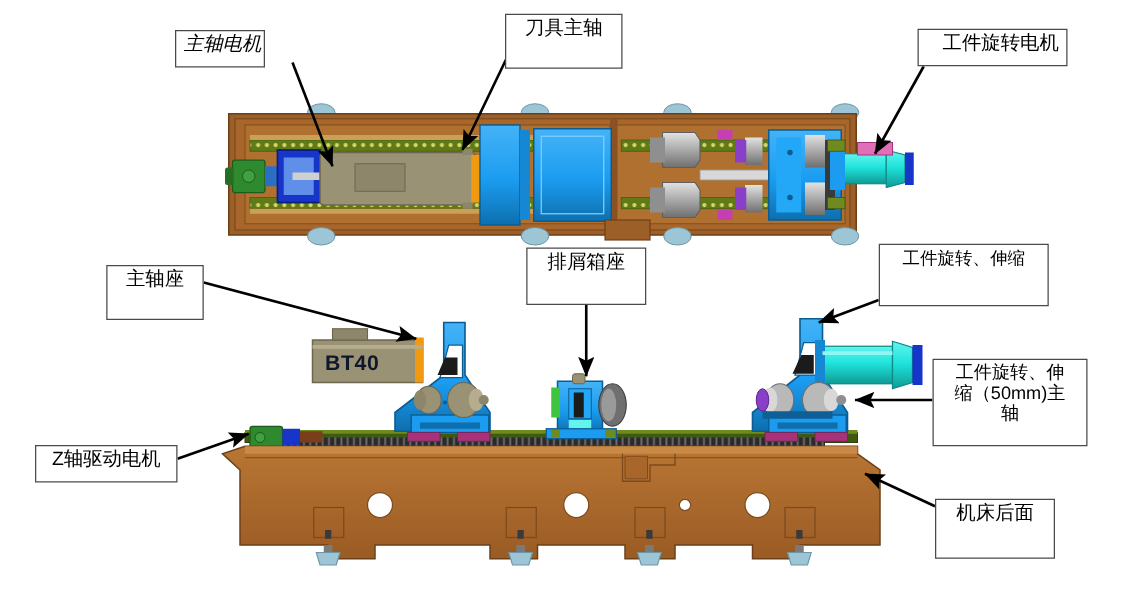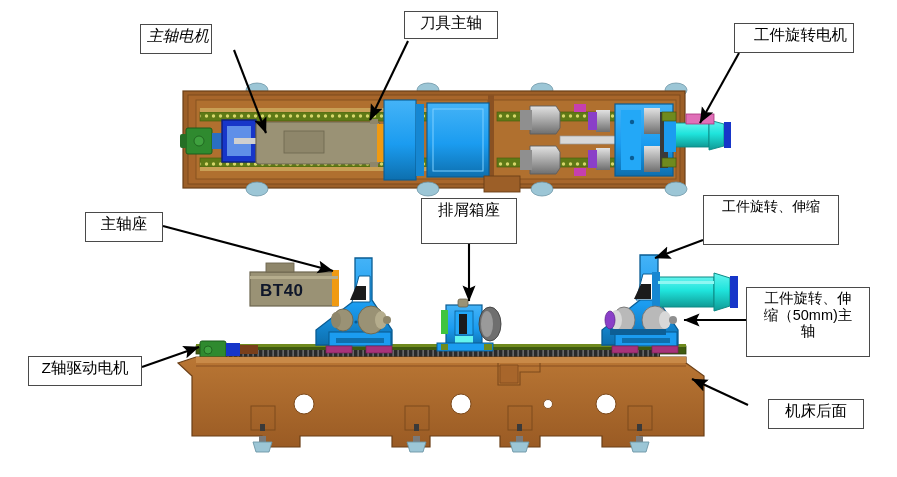--- a/index.html
+++ b/index.html
@@ -277,29 +277,29 @@
     <line x1="746" y1="320" x2="684" y2="320" marker-end="url(#ah)"></line>
     <line x1="142" y1="367" x2="199" y2="347" marker-end="url(#ah)"></line>
     <line x1="748" y1="405" x2="692" y2="379" marker-end="url(#ah)"></line>
   </g>
 </svg>
 
 <div class="cal" style="left:140px;top:24px;width:72px;height:30px;font-style:italic;">
   <span>主轴电机</span>
 </div>
 
-<div class="cal" style="left:404px;top:11px;width:94px;height:28px;">
+<div class="cal" style="left:404px;top:11px;width:94px;height:44px;">
   <span>刀具主轴</span>
 </div>
 
 <div class="cal" style="left:734px;top:23px;width:120px;height:30px;text-align:right;">
   <span>工件旋转电机</span>
 </div>
 
-<div class="cal" style="left:85px;top:212px;width:78px;height:30px;">
+<div class="cal" style="left:85px;top:212px;width:78px;height:44px;">
   <span>主轴座</span>
 </div>
 
 <div class="cal" style="left:421px;top:198px;width:96px;height:46px;">
   <span>排屑箱座</span>
 </div>
 
 <div class="cal multi" style="left:703px;top:195px;width:136px;height:50px;font-size:14px;">
   <span>工件旋转、伸缩</span>
 </div>
@@ -307,20 +307,20 @@
 <div class="cal multi" style="left:746px;top:287px;width:124px;height:70px;font-size:14.5px;">
   <span>工件旋转、伸</span>
   <span>缩（50mm)主</span>
   <span>轴</span>
 </div>
 
 <div class="cal" style="left:28px;top:356px;width:114px;height:30px;">
   <span>Z轴驱动电机</span>
 </div>
 
-<div class="cal" style="left:748px;top:399px;width:96px;height:30px;margin-left:20px;">
+<div class="cal" style="left:748px;top:399px;width:96px;height:48px;">
   <span>机床后面</span>
 </div>
 
 <div style="position:absolute;left:260px;top:281px;font-size:17px;font-weight:bold;
             color:#0f172a;letter-spacing:0.5px;">BT40</div>
 
 </div>
 
 </body></html>

